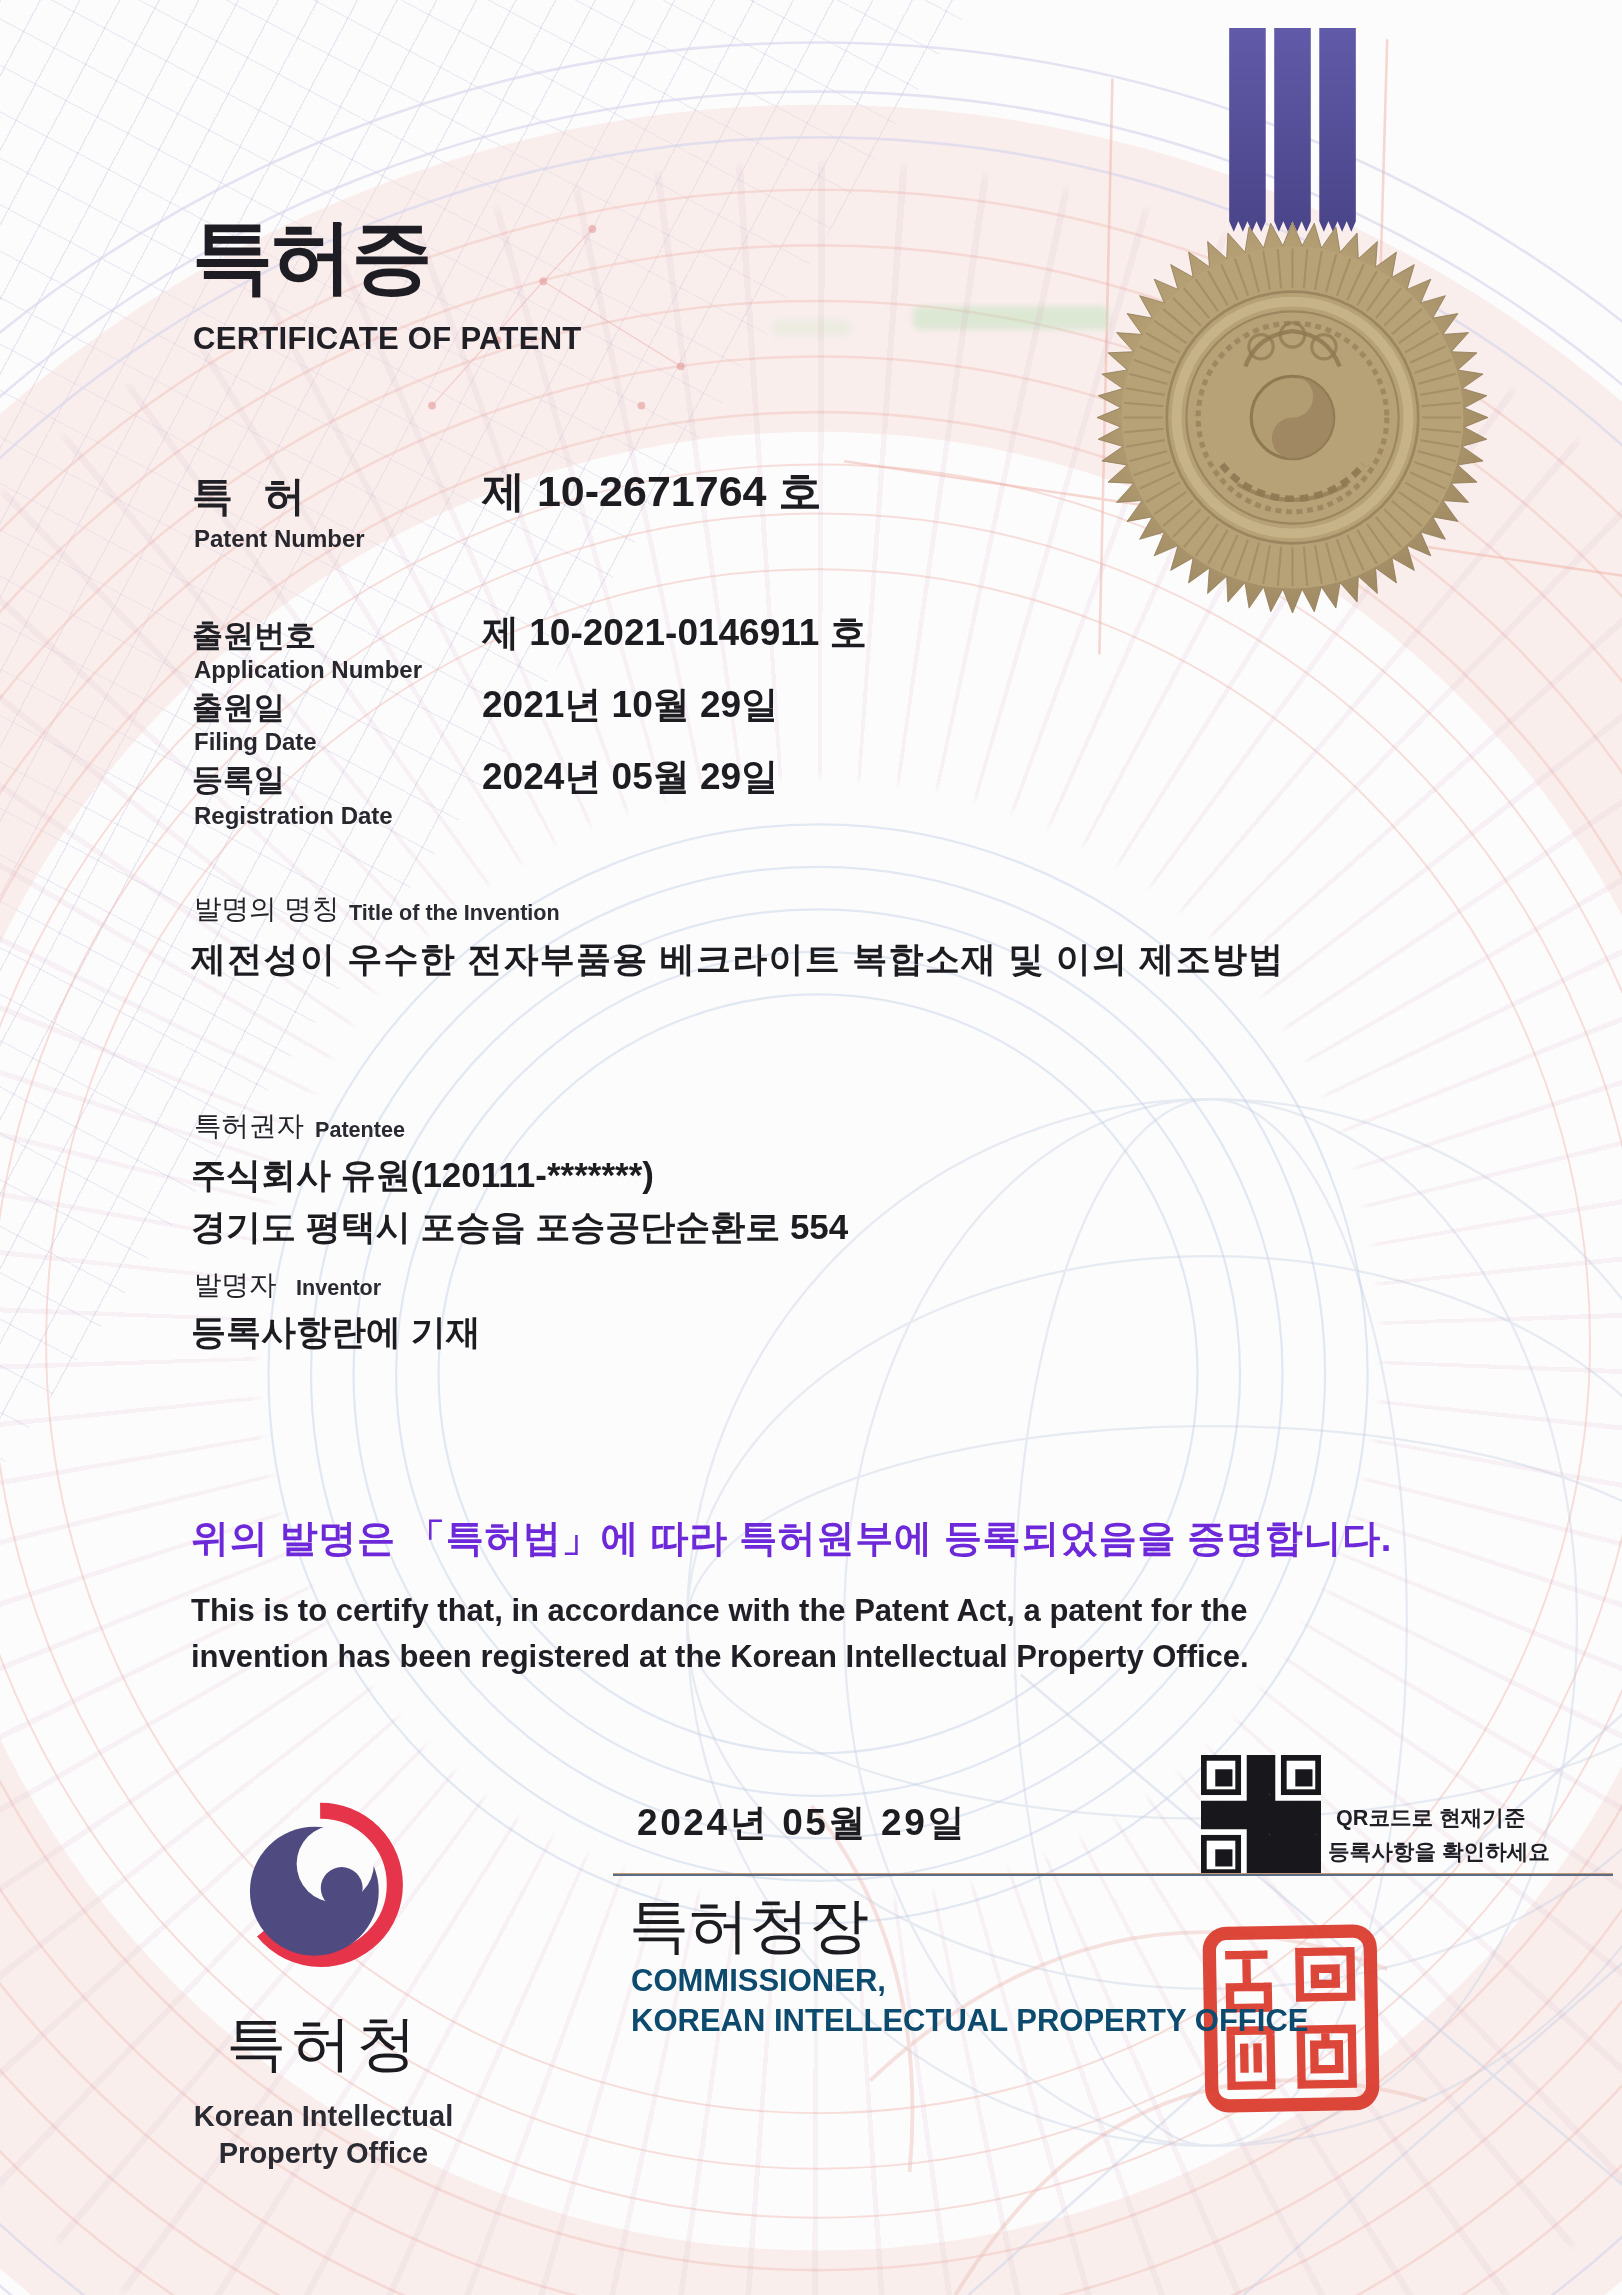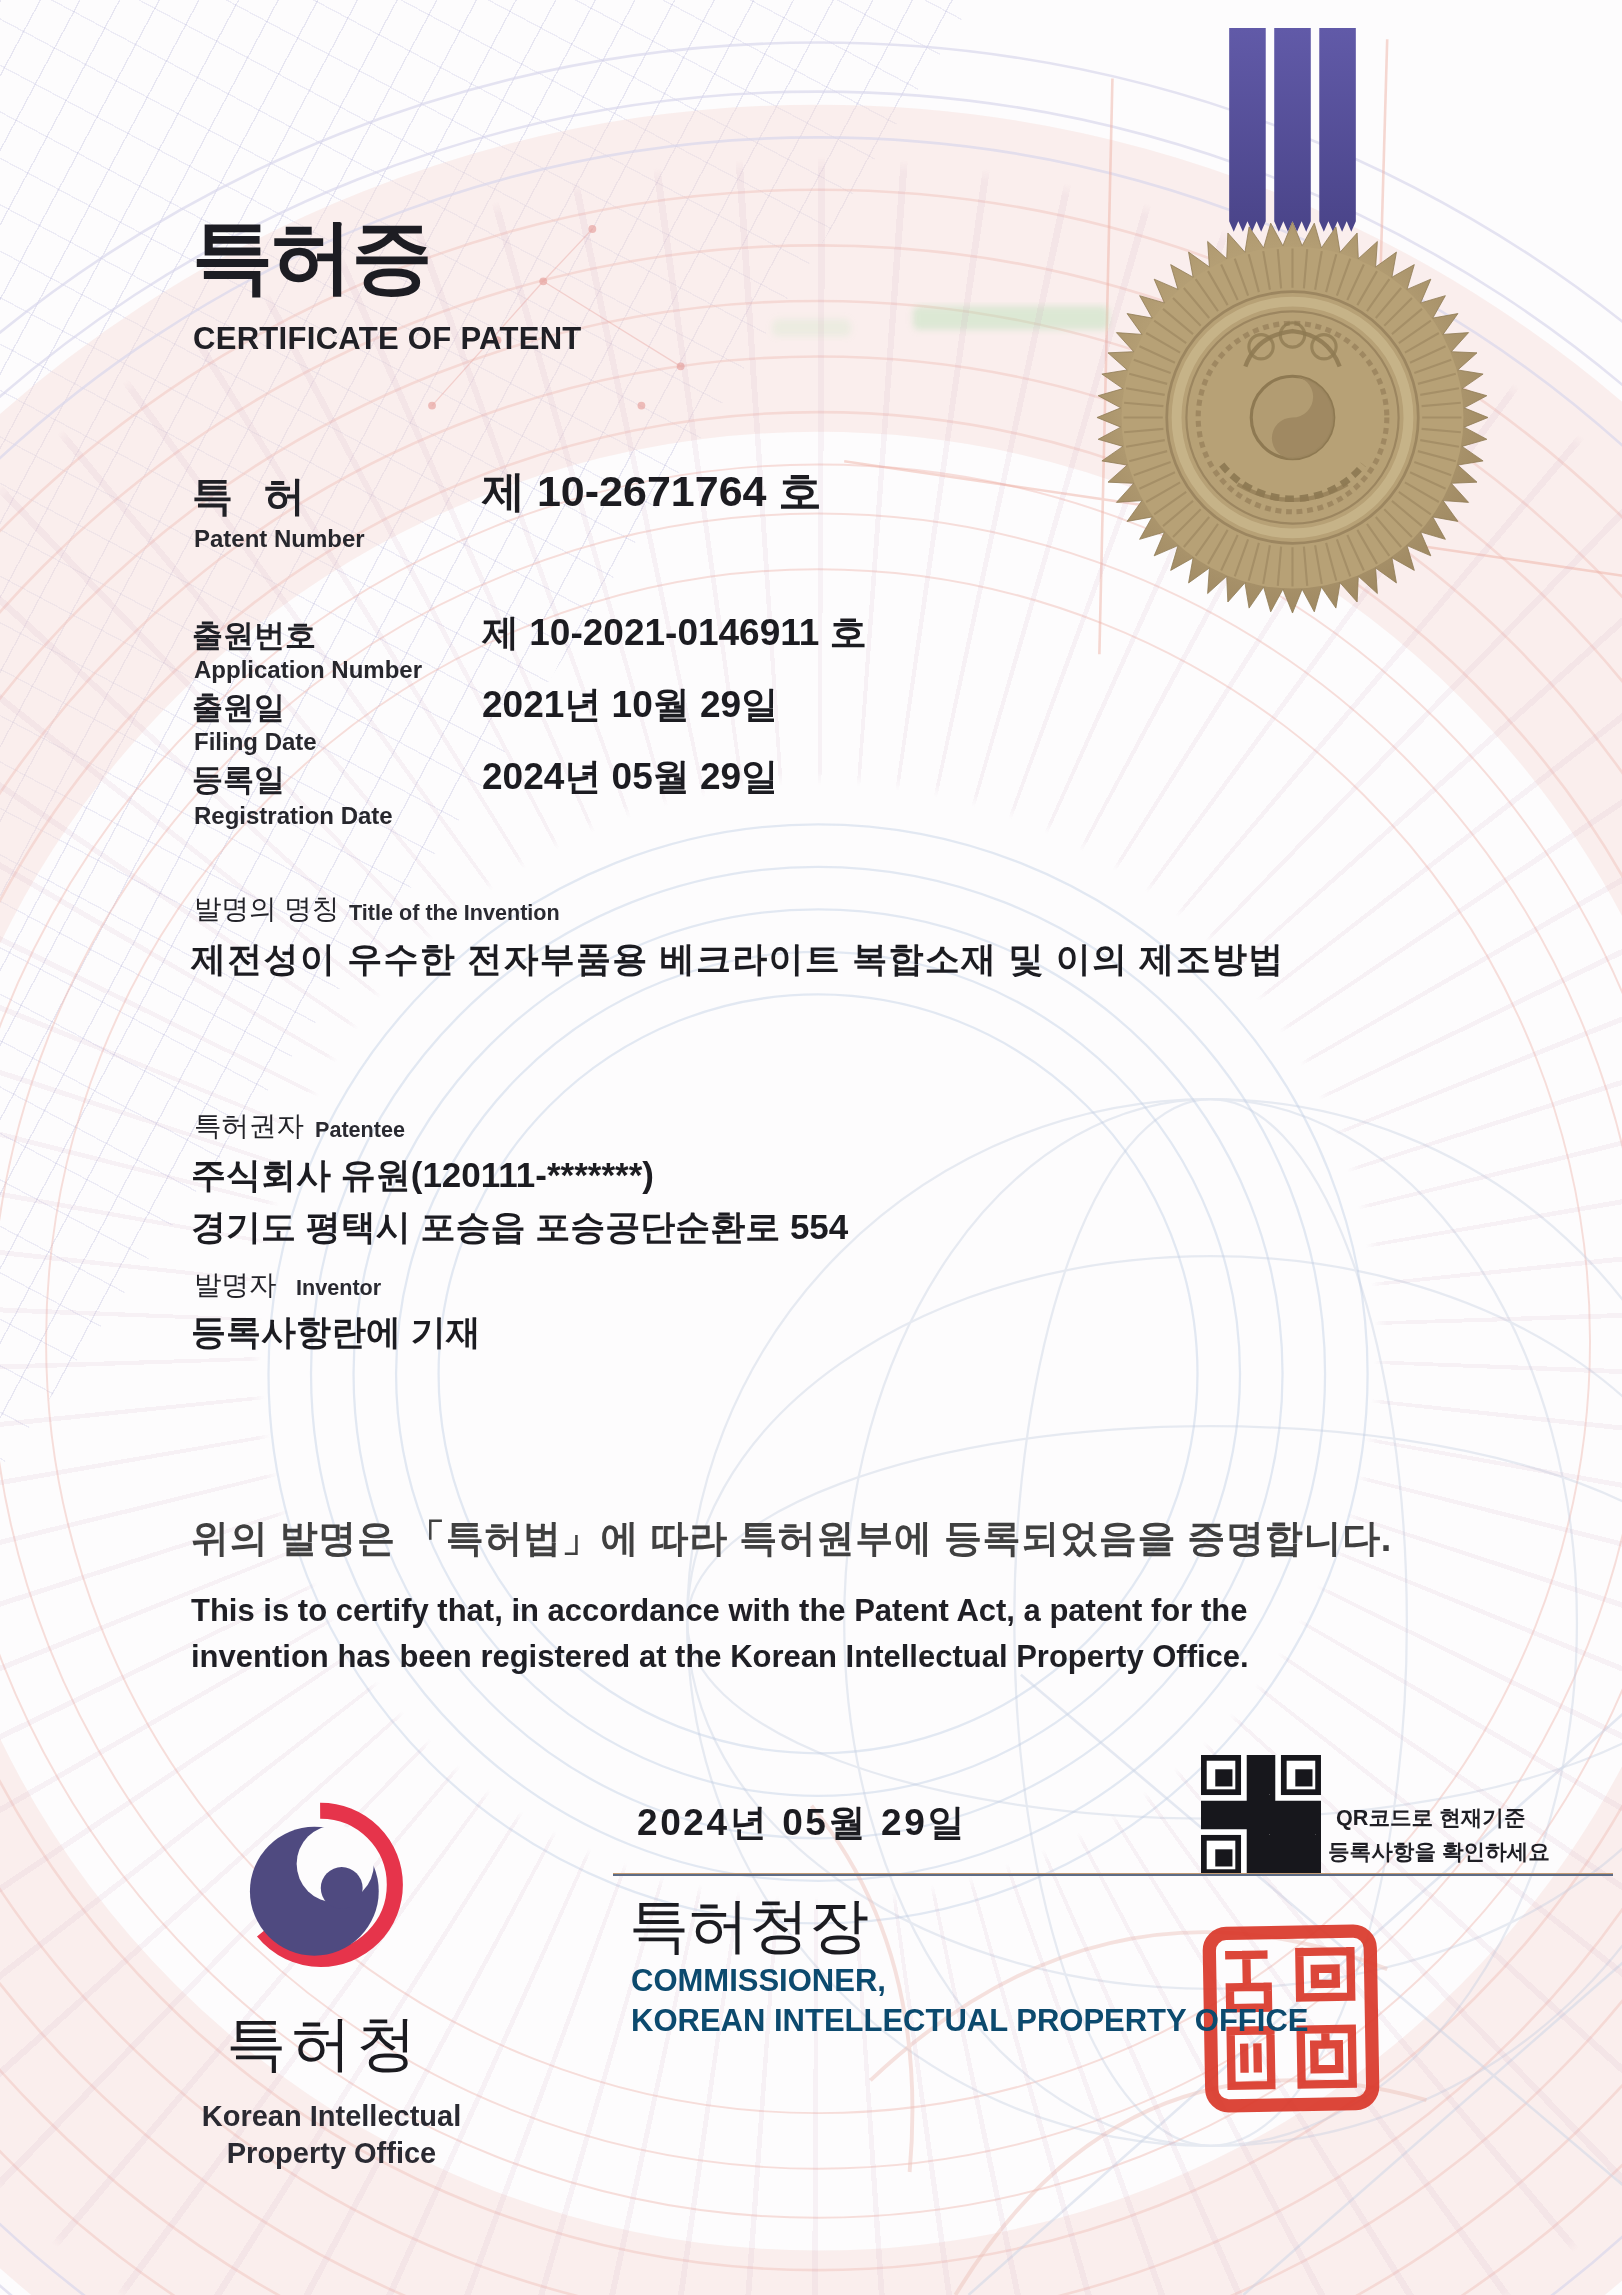--- a/index.html
+++ b/index.html
@@ -14,21 +14,21 @@
   .doc-title{font-size:81px;font-weight:800;letter-spacing:-1.3px;color:#1d1d23;line-height:1}
   .doc-sub{font-size:31px;font-weight:700;color:#202026;letter-spacing:0.3px}
   .f-label-big{font-size:41px;font-weight:700;word-spacing:19.6px;color:#202026;line-height:1}
   .f-label{font-size:31px;font-weight:700;color:#202026;line-height:1}
   .f-sub{font-size:24px;font-weight:600;color:#27272d;line-height:1}
   .f-value-big{font-size:43px;font-weight:700;color:#1c1c21;line-height:1}
   .f-value{font-size:37px;font-weight:700;color:#1c1c21;line-height:1}
   .sec-label{font-size:27.5px;font-weight:400;color:#232329;line-height:1}
   .sec-sub{font-size:21.6px;font-weight:600;color:#2a2a31;line-height:1}
   .sec-value{font-size:35px;font-weight:700;color:#1c1c21;line-height:1.45}
-  .stmt-ko{font-size:38px;font-weight:700;letter-spacing:0.7px;color:#404040;line-height:1}
+  .stmt-ko{font-size:38px;font-weight:700;letter-spacing:0.7px;color:#6d28d9;line-height:1}
   .stmt-en{font-size:31px;font-weight:700;color:#1f1f25;line-height:1}
   .date-line{font-size:37px;font-weight:700;color:#1c1c21;letter-spacing:2.6px}
   .comm-ko{font-size:60px;font-weight:400;color:#1c1c21;line-height:1}
   .comm-en{font-size:31px;font-weight:700;color:#0c4a6e;line-height:1}
   .qr-cap{font-size:21.6px;font-weight:700;color:#1f1f25;line-height:1}
   .kipo-ko{font-size:60px;font-weight:400;letter-spacing:5.2px;color:#1b1b20;line-height:1}
   .kipo-en{font-size:29px;font-weight:700;color:#2a2a32;line-height:1.28;text-align:center}
 
   
   .hatch-tl{
@@ -262,17 +262,17 @@
 
 <div class="abs" style="left:226px;top:1793px;width:196px;height:190px;z-index:3">
   <svg width="196" height="190" viewBox="0 0 120 118">
     <circle cx="58" cy="57" r="46" fill="none" stroke="#e6344b" stroke-width="10" stroke-dasharray="186 103" stroke-dashoffset="73"></circle>
     <circle cx="54" cy="61" r="40" fill="#4f4a80"></circle>
     <circle cx="67" cy="44" r="24" fill="#fdfcfd"></circle>
     <circle cx="71" cy="59" r="13" fill="#4f4a80"></circle>
   </svg>
 </div>
 <div class="abs kipo-ko" style="left:193px;top:2014px;width:262px;text-align:center;z-index:5">특허청</div>
-<div class="abs kipo-en" style="left:168px;top:2098px;width:327px;z-index:5">
+<div class="abs kipo-en" style="left:160px;top:2098px;width:327px;z-index:5">
   <div>Korean Intellectual</div>
   <div>Property Office</div>
 </div>
 
 
 </body></html>

